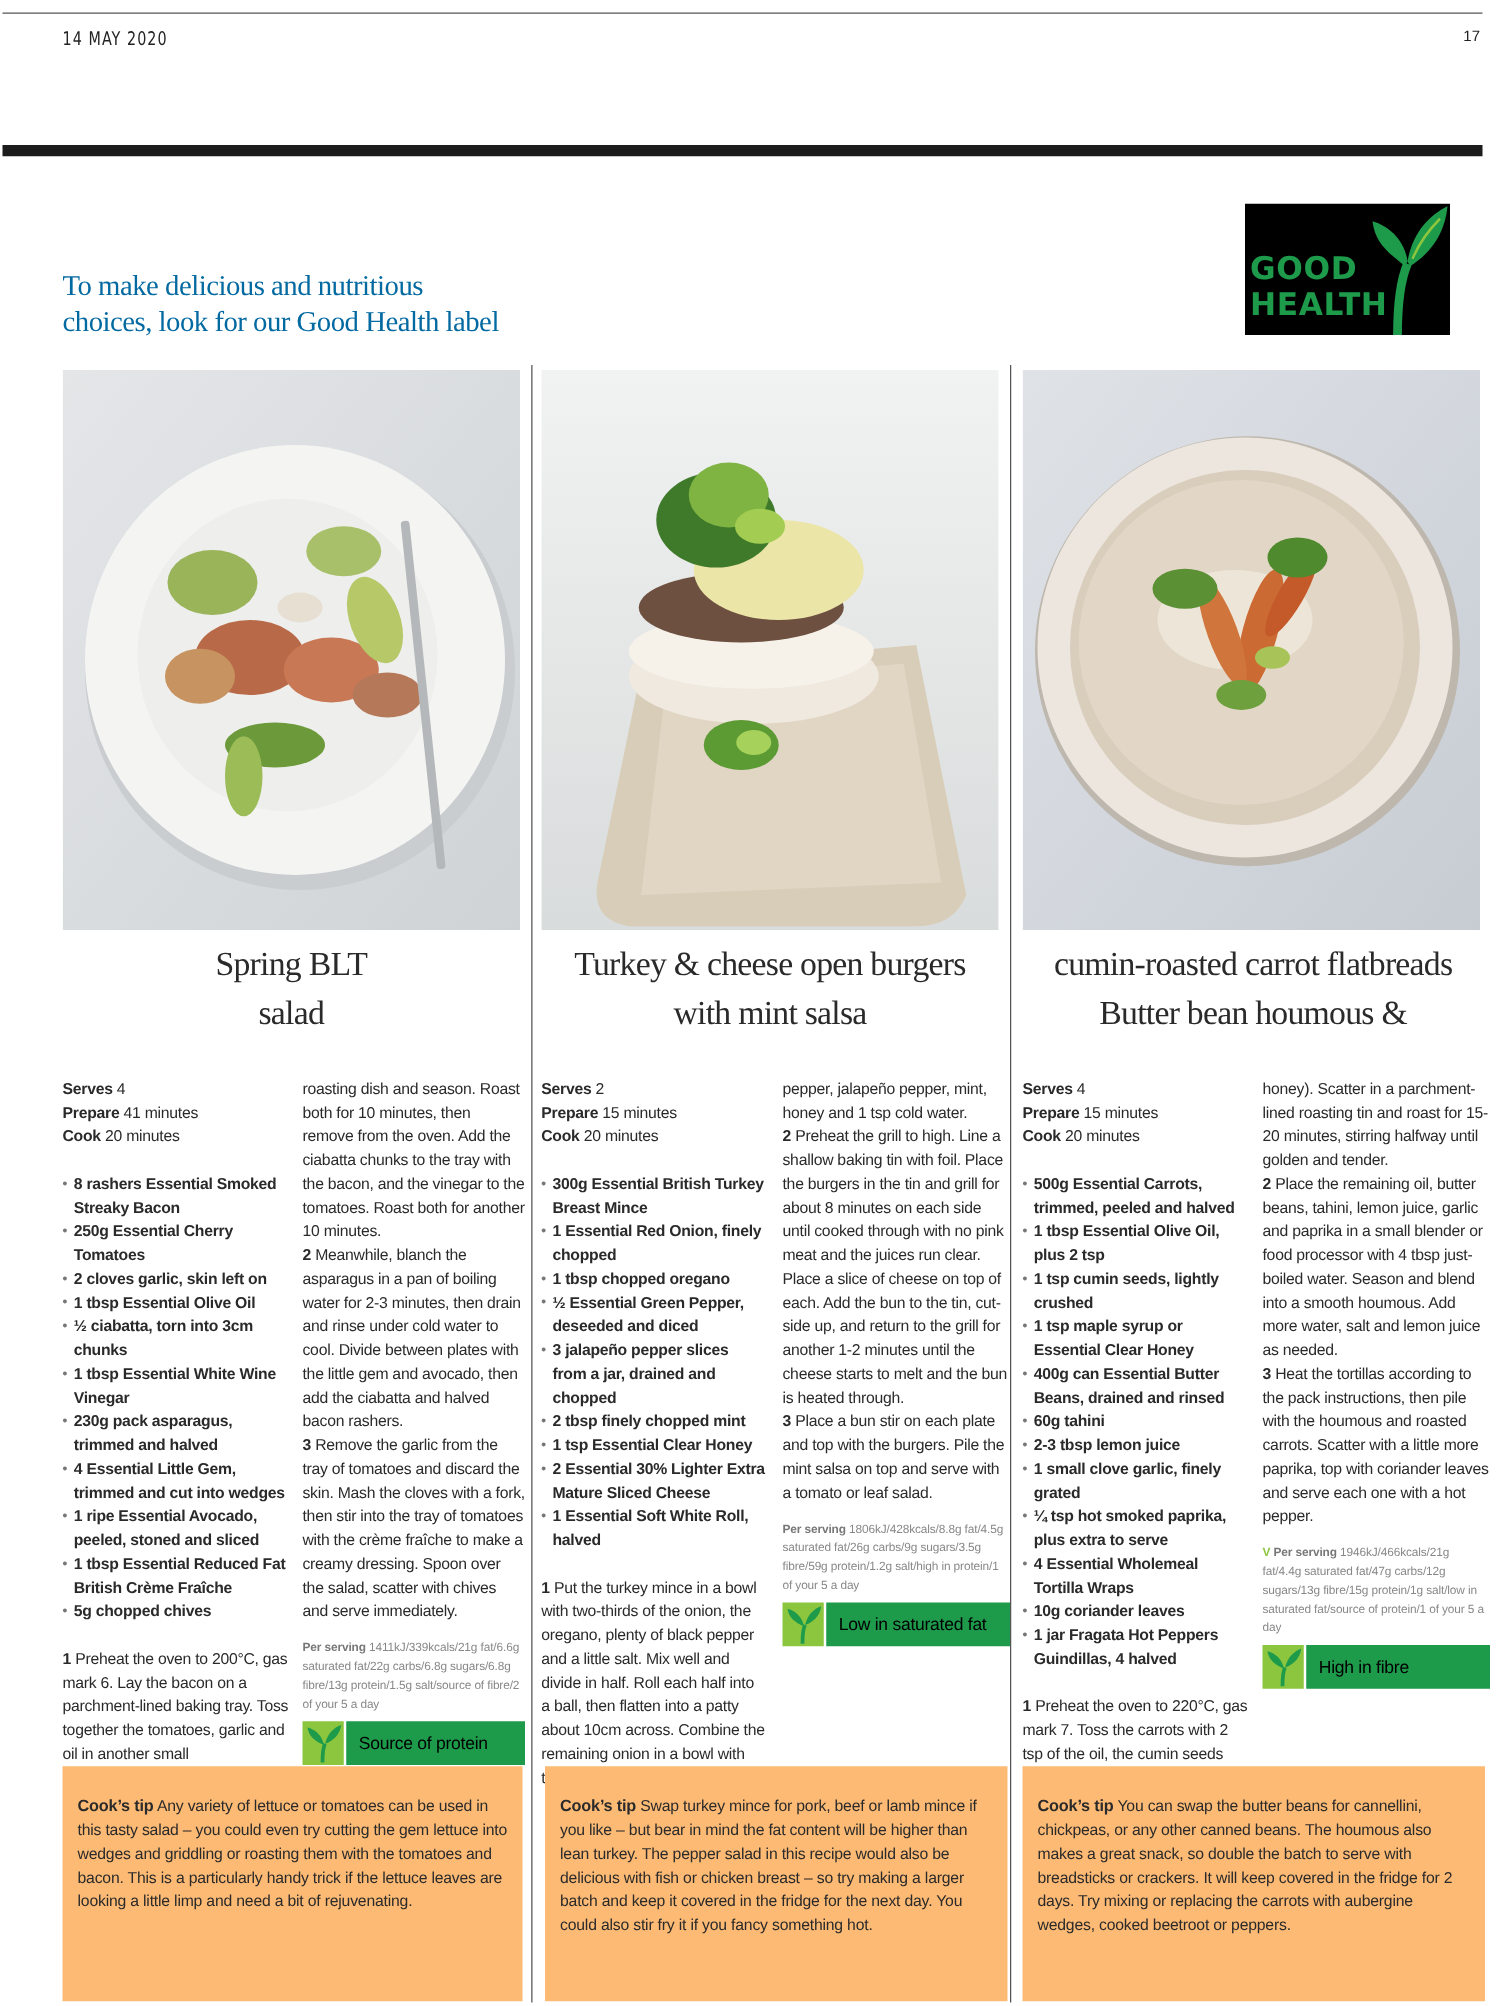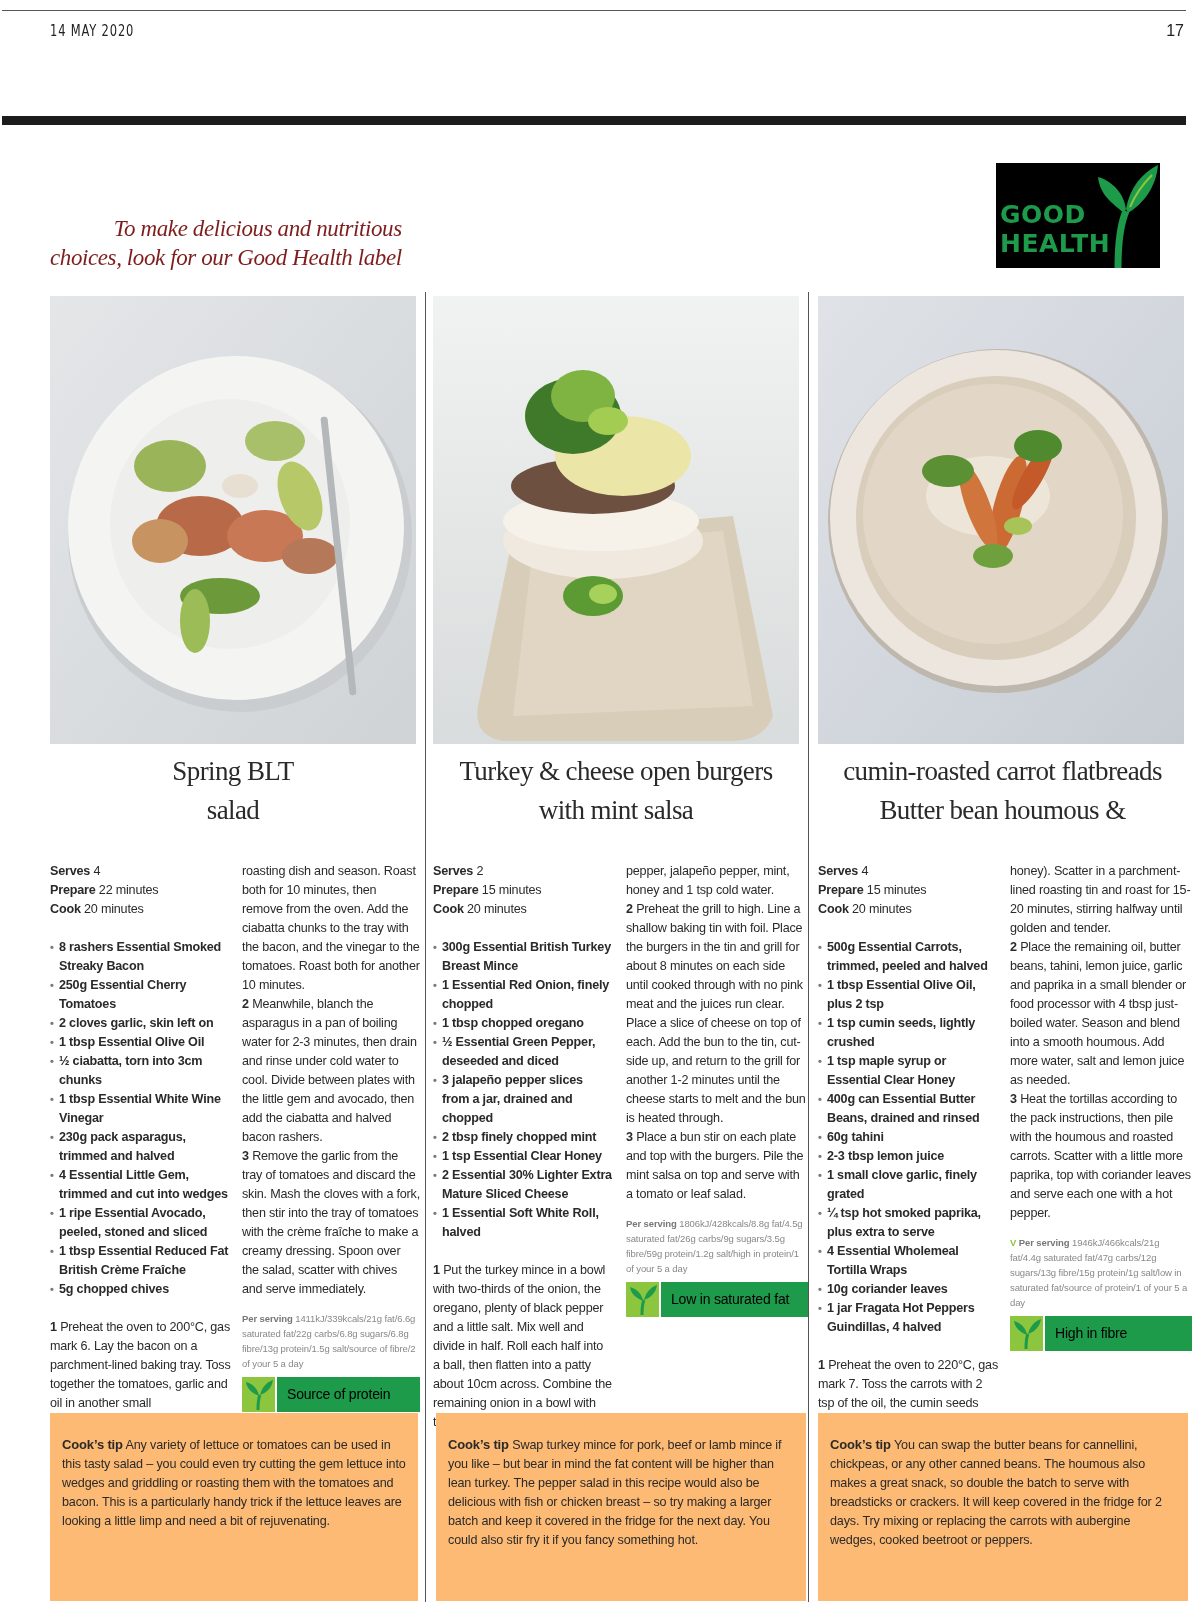--- a/index.html
+++ b/index.html
@@ -1,24 +1,24 @@
 <!DOCTYPE html>
 <html><head>
 <meta charset="utf-8">
 <style>
   * { box-sizing: border-box; margin: 0; padding: 0; }
   html, body { width: 1200px; height: 1605px; background: #ffffff; overflow: hidden; }
   body { position: relative; font-family: "Liberation Sans", sans-serif; color: #222; }
 
   .top-rule { position: absolute; left: 2px; top: 10px; width: 1184px; height: 1px; background: #555; }
   .date { position: absolute; left: 50px; top: 22px; font-family: "DejaVu Sans Condensed", "DejaVu Sans", sans-serif; font-size: 15px; letter-spacing: 1px; color: #222; transform: scaleX(0.85); transform-origin: left; }
-  .page-num { position: absolute; right: 16px; top: 22px; font-size: 16px; color: #222; }
+  .page-num { position: absolute; right: 16px; top: 22px; font-size: 12px; color: #222; }
   .thick-rule { position: absolute; left: 2px; top: 116px; width: 1184px; height: 9px; background: #1c1c1c; }
 
-  .intro { position: absolute; left: 50px; top: 214px; font-family: "Liberation Serif", serif; font-style: italic; font-size: 23px; line-height: 29px; color: #7f1d1d; letter-spacing: -0.4px; text-align: right; }
+  .intro { position: absolute; left: 50px; top: 214px; font-family: "Liberation Serif", serif; font-size: 23px; line-height: 29px; color: #0369a1; letter-spacing: -0.4px; }
 
   .gh-logo { position: absolute; left: 996px; top: 163px; width: 164px; height: 105px; background: #000000; }
   .gh-logo .gh-text { position: absolute; left: 4px; top: 37px; font-family: "DejaVu Sans", sans-serif; font-weight: bold; font-size: 25px; line-height: 29px; color: #1e9a4b; letter-spacing: 0.5px; }
   .gh-logo svg { position: absolute; left: 96px; top: 0; }
 
   .col-divider { position: absolute; top: 292px; width: 1px; height: 1310px; background: #555; }
 
   .photo { position: absolute; top: 296px; height: 448px; overflow: hidden; }
   .photo svg { width: 100%; height: 100%; display: block; }
 
@@ -152,21 +152,21 @@
   <div>with mint salsa</div>
 </div>
 <div class="recipe-title" style="left:810px; width:385px;">
   <div>cumin-roasted carrot flatbreads</div>
   <div>Butter bean houmous &amp;</div>
 </div>
 
 <div class="text-col" style="left:50px; top:862px; width:182px;">
   <div class="meta">
     <div><b>Serves</b> <span>4</span></div>
-    <div><b>Prepare</b> <span>22 minutes</span></div>
+    <div><b>Prepare</b> <span>41 minutes</span></div>
     <div><b>Cook</b> <span>20 minutes</span></div>
   </div>
   <ul class="ing">
     <li>8 rashers Essential Smoked Streaky Bacon</li>
     <li>250g Essential Cherry Tomatoes</li>
     <li>2 cloves garlic, skin left on</li>
     <li>1 tbsp Essential Olive Oil</li>
     <li>½ ciabatta, torn into 3cm chunks</li>
     <li>1 tbsp Essential White Wine Vinegar</li>
     <li>230g pack asparagus, trimmed and halved</li>

